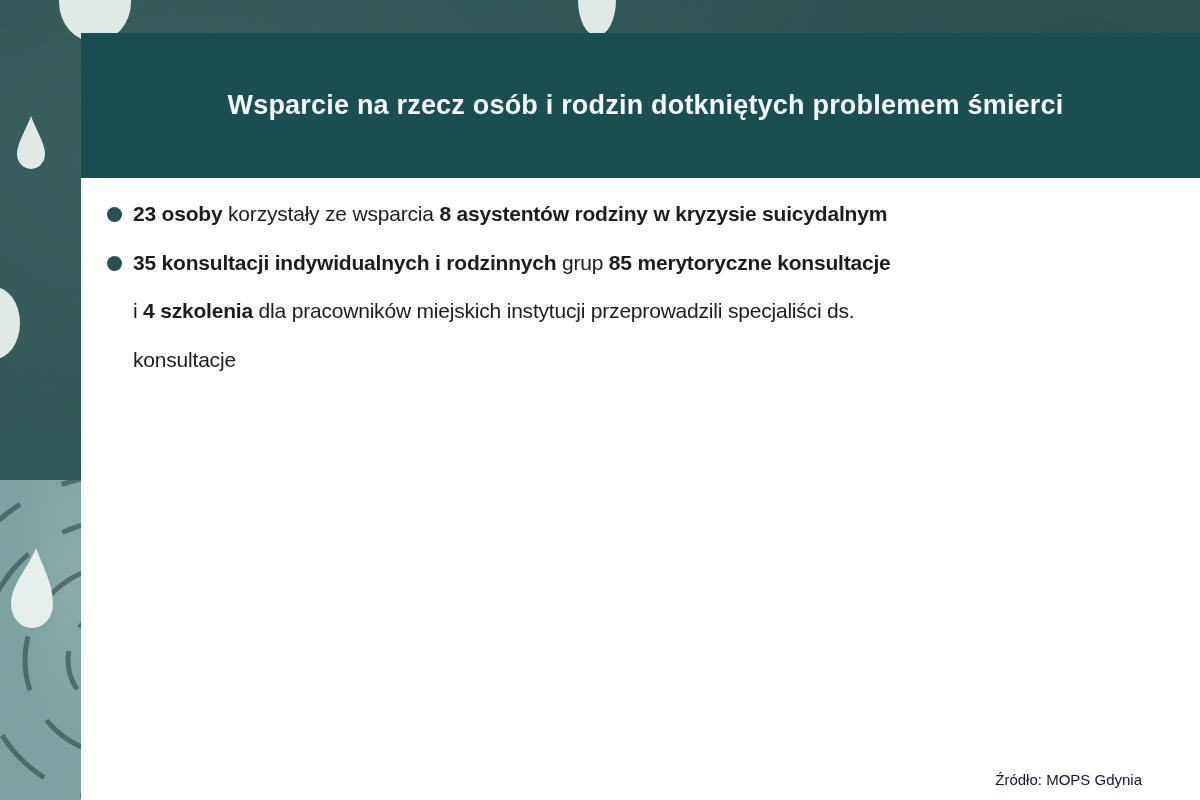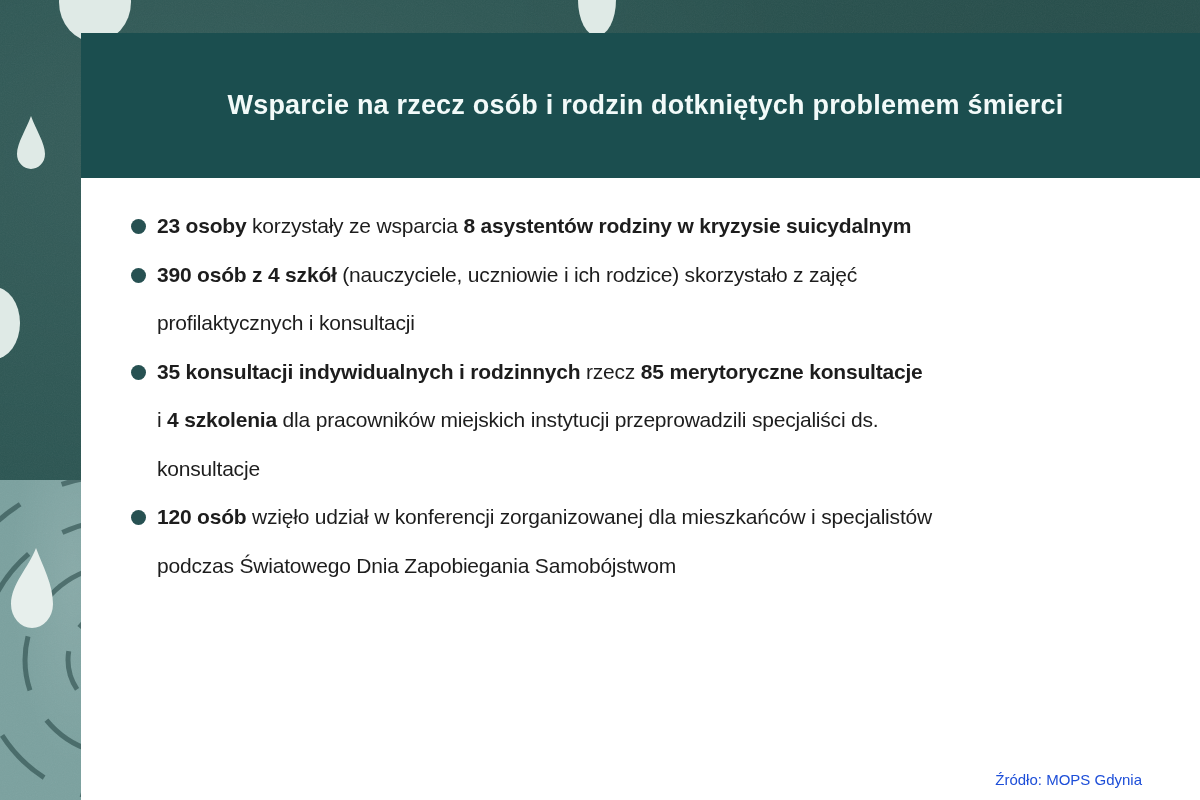--- a/index.html
+++ b/index.html
@@ -40,37 +40,37 @@
     color:#f2faf9;
     font-size:27px; line-height:45px; font-weight:bold;
     letter-spacing:0.2px;
   }
 
   
   .card {
     position:absolute; left:81px; top:178px; width:1119px; height:622px;
     background:#ffffff;
   }
-  ul.bullets { list-style:none; margin:12px; padding:12px 0 0 12px; }
+  ul.bullets { list-style:none; margin:0; padding:12px 0 0 0; }
   li.bullet-item {
     position:relative; padding-left:52px;
     font-size:21px; line-height:48.5px;
     color:#1d1d1d; letter-spacing:-0.2px;
     white-space:nowrap;
   }
   li.bullet-item .dot {
     position:absolute; left:26px; top:17px;
     width:15px; height:15px; border-radius:50%;
     background:#275152;
   }
   .b { font-weight:bold; }
 
   .source {
     position:absolute; right:58px; bottom:10px;
-    font-size:15px; line-height:20px; color:#1d4ed8;
+    font-size:15px; line-height:20px; color:#0f172a;
   }
 </style>
 </head>
 <body>
 
 <div class="stage">
 
   <div class="bg-dark"></div>
   <div class="bg-light"></div>
 
@@ -101,20 +101,18 @@
     <path d="M36,548 C43,567 53,584 53,604 a21,24 0 1 1 -42,0 C11,584 29,567 36,548 Z" fill="#e7efec"></path>
   </svg>
 
   <header class="banner">
     <h1><span>Wsparcie na rzecz osób i rodzin dotkniętych problemem śmierci</span><br></h1>
   </header>
 
   <main class="card">
     <ul class="bullets">
         <li class="bullet-item"><span class="dot"></span><span class="b">23 osoby</span><span> korzystały ze wsparcia </span><span class="b">8 asystentów rodziny w kryzysie suicydalnym</span></li>
-        <li class="bullet-item"><span class="dot"></span><span class="b">390 osób z 4 szkół</span><span> (nauczyciele, uczniowie i ich rodzice) skorzystało z zajęć</span><br><span>profilaktycznych i konsultacji</span></li>
-        <li class="bullet-item"><span class="dot"></span><span class="b">35 konsultacji indywidualnych i rodzinnych</span><span> rzecz </span><span class="b">85 merytoryczne konsultacje</span><br><span>i </span><span class="b">4 szkolenia</span><span> dla pracowników miejskich instytucji przeprowadzili specjaliści ds.</span><br><span>konsultacje</span></li>
-        <li class="bullet-item"><span class="dot"></span><span class="b">120 osób</span><span> wzięło udział w konferencji zorganizowanej dla mieszkańców i specjalistów</span><br><span>podczas Światowego Dnia Zapobiegania Samobójstwom</span></li>
+        <li class="bullet-item"><span class="dot"></span><span class="b">35 konsultacji indywidualnych i rodzinnych</span><span> grup </span><span class="b">85 merytoryczne konsultacje</span><br><span>i </span><span class="b">4 szkolenia</span><span> dla pracowników miejskich instytucji przeprowadzili specjaliści ds.</span><br><span>konsultacje</span></li>
       </ul>
     <div class="source">Źródło: MOPS Gdynia</div>
   </main>
 
 </div>
 
 </body></html>

